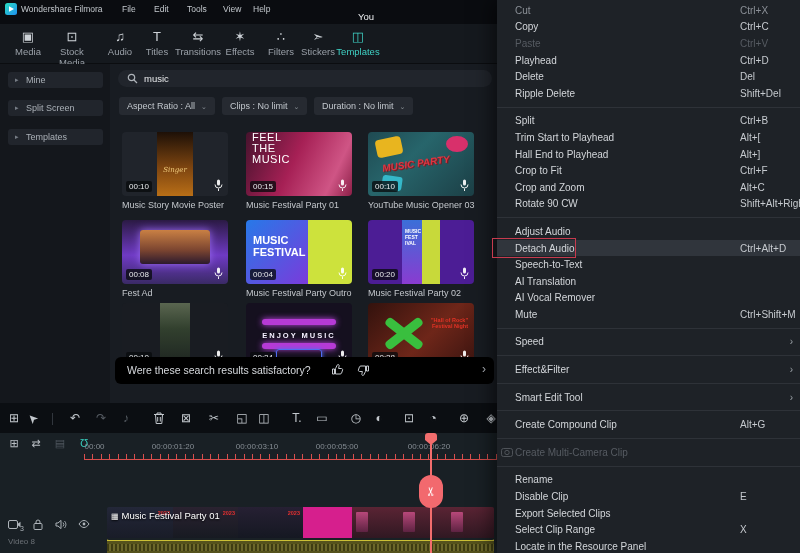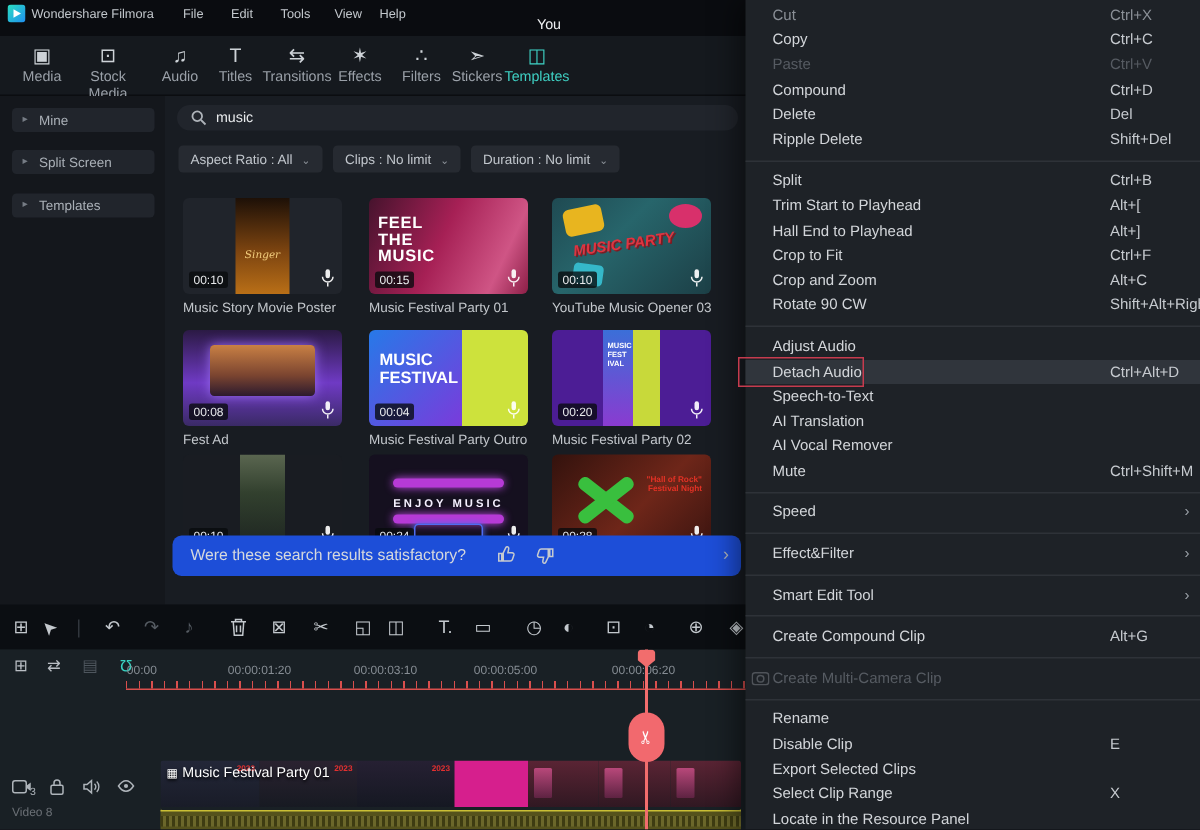--- a/index.html
+++ b/index.html
@@ -35,21 +35,21 @@
 
   .thumb{position:absolute;width:106px;height:64px;border-radius:4px;background:#20242b;overflow:hidden}
   .tlabel{position:absolute;width:110px;font-size:9px;color:#c3c7cc;white-space:nowrap;overflow:hidden}
   .badge{position:absolute;left:4px;bottom:4px;background:rgba(8,10,13,.78);border-radius:2px;font-size:8px;color:#e8eaec;padding:1px 3px;line-height:9px;z-index:3}
   .mic{position:absolute;right:5px;bottom:4px;z-index:3;opacity:.92}
 
   
   .t1 .poster{position:absolute;left:35px;top:0;width:36px;height:64px;background:linear-gradient(180deg,#1d1007,#7c4410 55%,#b96f17)}
   .t1 .poster span{position:absolute;left:0;right:0;top:34px;text-align:center;font-family:"DejaVu Serif",serif;font-style:italic;font-size:7px;color:#f2cd7d}
   .t2{background:linear-gradient(115deg,#46132d,#a62055 45%,#cf5585 80%,#8c1f47)}
-  .t2 .big{position:absolute;left:6px;top:12px;font-size:11px;font-weight:bold;line-height:11px;color:#fff;letter-spacing:.5px}
+  .t2 .big{position:absolute;left:6px;top:0;font-size:11px;font-weight:normal;line-height:11px;color:#fff;letter-spacing:.5px}
   .t3{background:linear-gradient(135deg,#1f4a52,#27656b 40%,#1c3f46);}
   .t3 .blob1{position:absolute;left:8px;top:6px;width:26px;height:18px;background:#e8b51f;border-radius:4px;transform:rotate(-12deg)}
   .t3 .blob2{position:absolute;right:6px;top:4px;width:22px;height:16px;background:#d8306b;border-radius:50%}
   .t3 .blob3{position:absolute;left:14px;bottom:6px;width:20px;height:14px;background:#35b8c9;border-radius:3px;transform:rotate(8deg)}
   .t3 .big{position:absolute;left:14px;top:26px;font-size:10px;font-weight:bold;font-style:italic;color:#e03440;transform:rotate(-8deg);text-shadow:1px 1px 0 #7d1a22;white-space:nowrap}
   .t4{background:linear-gradient(180deg,#2b1a44,#6f3ac4 55%,#3a2a66)}
   .t4 .screen{position:absolute;left:18px;top:10px;width:70px;height:34px;border-radius:3px;background:linear-gradient(180deg,#c98044,#7a4430 60%,#2c1a2e);box-shadow:0 0 8px #9a6cf0}
   .t5 .left{position:absolute;left:0;top:0;width:62px;height:64px;background:linear-gradient(135deg,#2779e8,#7a3bdb)}
   .t5 .right{position:absolute;right:0;top:0;width:44px;height:64px;background:#cde23c}
   .t5 .big{position:absolute;left:7px;top:14px;font-size:11px;font-weight:bold;line-height:12px;color:#fff;z-index:2}
@@ -63,21 +63,21 @@
   .t8{background:#15101f}
   .t8 .bar{position:absolute;left:16px;width:74px;height:6px;background:#b63ad6;border-radius:3px;box-shadow:0 0 6px #c84cf0}
   .t8 .big{position:absolute;left:0;right:0;top:28px;text-align:center;font-size:7.5px;font-weight:bold;letter-spacing:2px;color:#f5f0ff;z-index:2}
   .t8 .sq{position:absolute;left:30px;bottom:6px;width:46px;height:12px;border:1px solid #4f6cf0;border-radius:3px;box-shadow:0 0 5px #4f6cf0}
   .t9{background:linear-gradient(135deg,#33120d,#6e2619 55%,#3a1410)}
   .t9 .x1,.t9 .x2{position:absolute;left:14px;top:26px;width:44px;height:9px;background:#39bf3e;border-radius:4px}
   .t9 .x1{transform:rotate(38deg)}.t9 .x2{transform:rotate(-38deg)}
   .t9 .cap{position:absolute;right:6px;top:14px;font-size:5.5px;font-weight:bold;color:#e33225;line-height:6px;text-align:right;z-index:2}
 
   
-  #toast{position:absolute;left:115px;top:357px;width:379px;height:27px;background:#1d4ed8;border-radius:6px;z-index:5}
+  #toast{position:absolute;left:115px;top:357px;width:379px;height:27px;background:#000000;border-radius:6px;z-index:5}
   #toast .q{position:absolute;left:12px;top:7px;font-size:10.5px;color:#d6d9dd}
   #toast .tu{position:absolute;left:216px;top:6px}
   #toast .td{position:absolute;left:242px;top:7px}
   #toast .chev{position:absolute;right:8px;top:5px;font-size:12px;color:#aeb3b9}
 
   
   #tl-toolbar{position:absolute;left:0;top:403px;width:800px;height:30px;background:#0b0e12}
   .tbi{position:absolute;top:8px;width:16px;text-align:center;font-size:12px;color:#c3c8cd;line-height:15px}
   .tbi.dim{color:#565c63}
   .tbi .rot{display:inline-block;transform:rotate(-135deg)}
@@ -400,21 +400,21 @@
       </div>
     <div class="mi">
         <span>Copy</span>
         <span class="sc">Ctrl+C</span>
       </div>
     <div class="mi disabled">
         <span>Paste</span>
         <span class="sc">Ctrl+V</span>
       </div>
     <div class="mi">
-        <span>Compound</span>
+        <span>Playhead</span>
         <span class="sc">Ctrl+D</span>
       </div>
     <div class="mi">
         <span>Delete</span>
         <span class="sc">Del</span>
       </div>
     <div class="mi">
         <span>Ripple Delete</span>
         <span class="sc">Shift+Del</span>
       </div>

